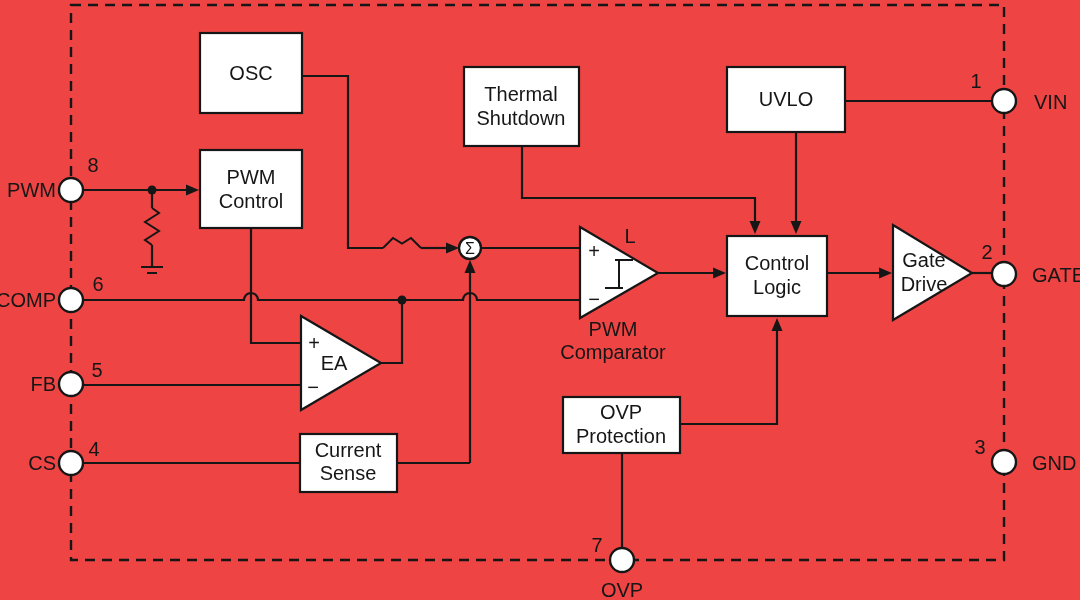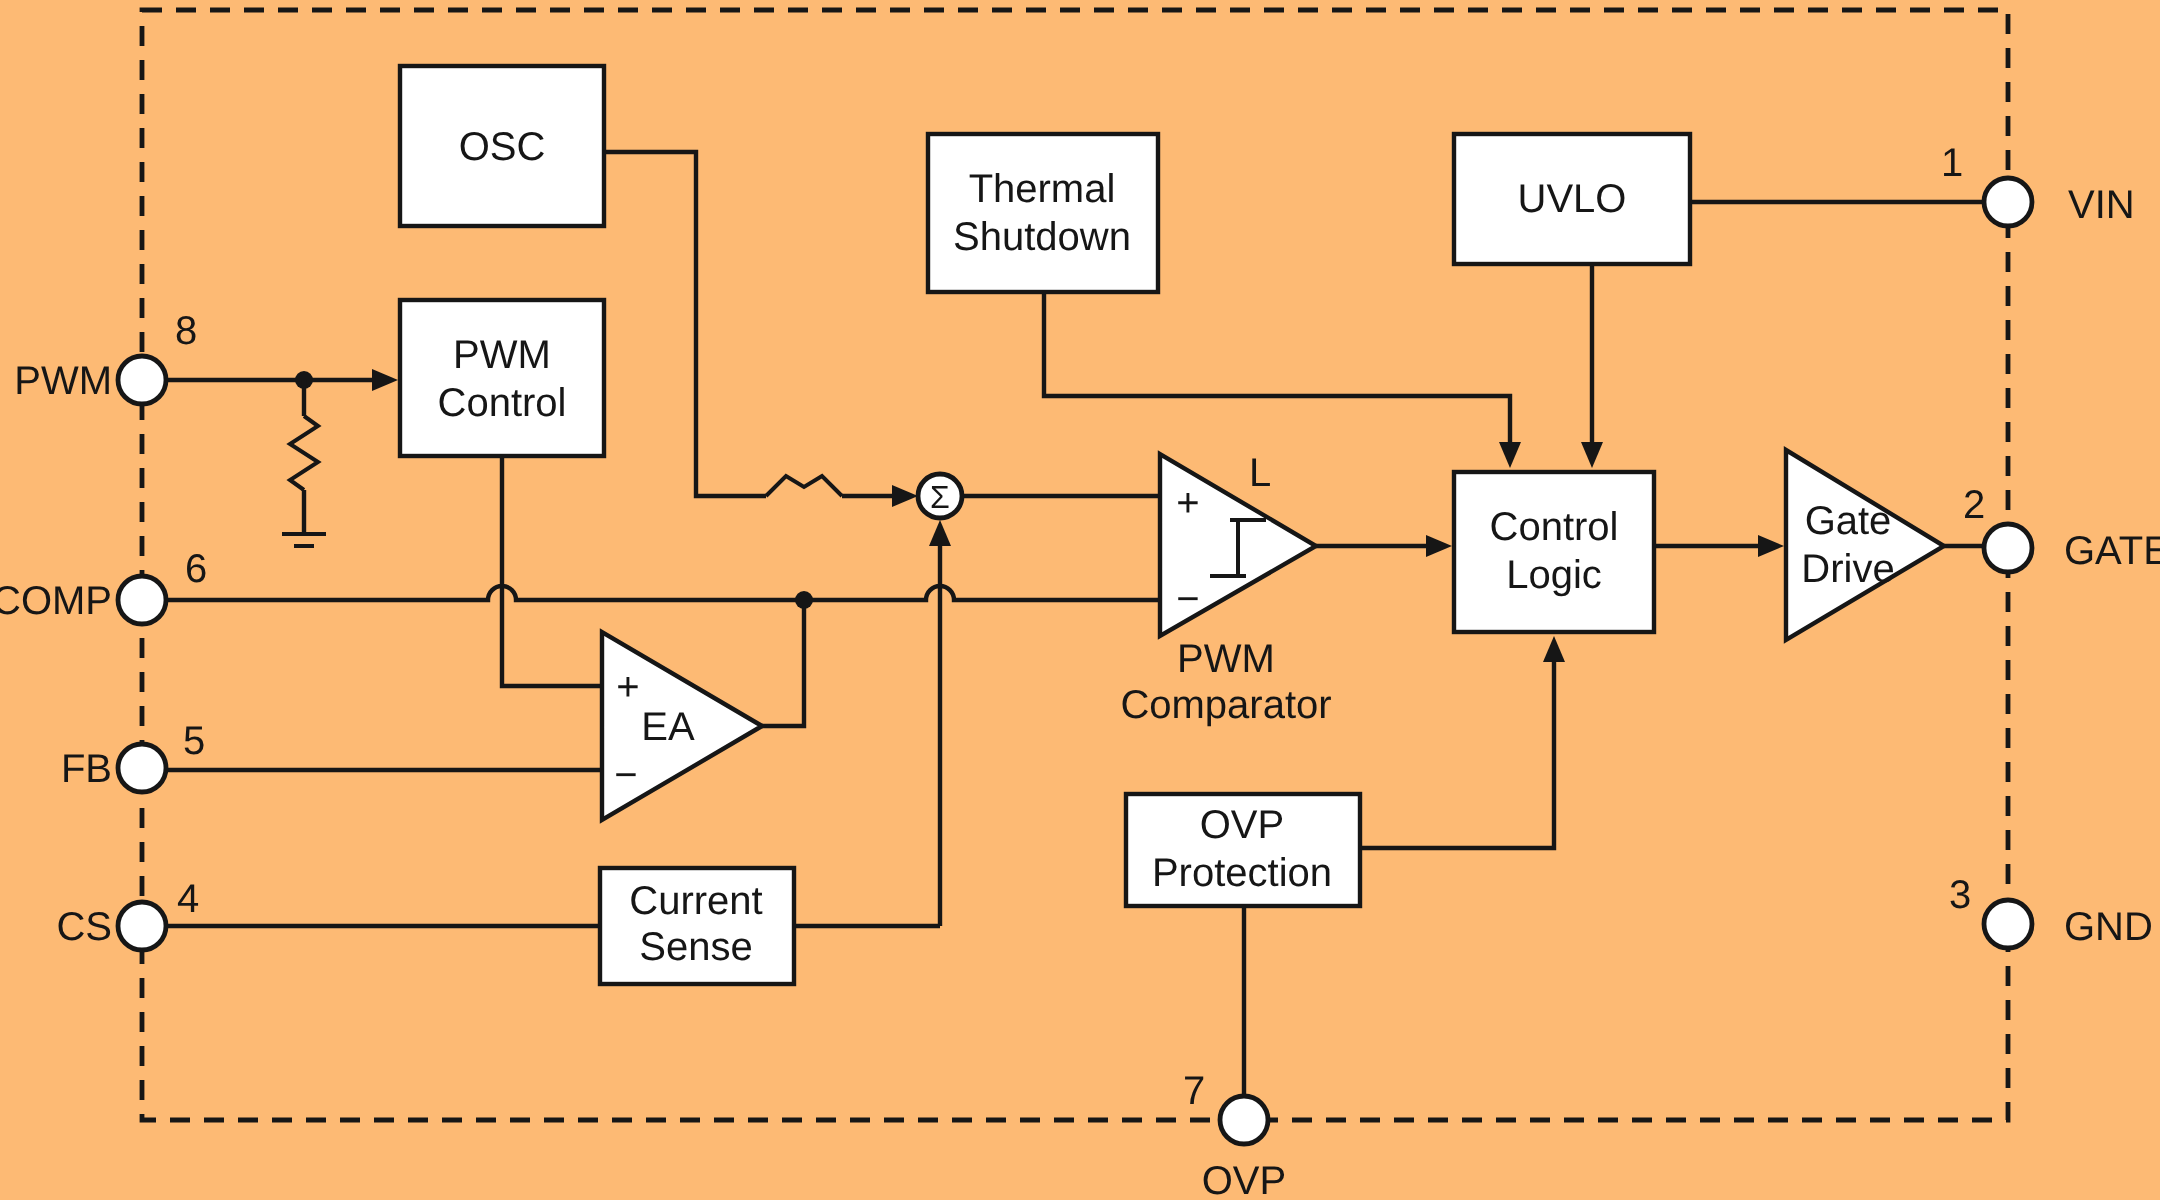--- a/index.html
+++ b/index.html
@@ -1,16 +1,16 @@
 <!DOCTYPE html>
 <html><head>
 <meta charset="utf-8">
 <style>
   html,body{margin:0;padding:0;background:#fff;}
-  .stage{position:relative;width:1080px;height:600px;background:#fdba74;overflow:hidden;
+  .stage{position:relative;width:1080px;height:600px;background:#ef4444;overflow:hidden;
          font-family:"Liberation Sans",sans-serif;}
   svg{display:block;}
   svg text{font-family:"Liberation Sans",sans-serif;font-size:20px;fill:#161616;}
   text.small{font-size:16px;}
   text.mid{text-anchor:middle;}
   text.end{text-anchor:end;}
   .wire{stroke:#161616;stroke-width:2.2;fill:none;}
   .box{stroke:#161616;stroke-width:2.2;fill:#ffffff;}
   .tri{stroke:#161616;stroke-width:2.2;fill:#ffffff;stroke-linejoin:miter;}
   .dash{stroke:#161616;stroke-width:2.4;fill:none;stroke-dasharray:10 7;}

